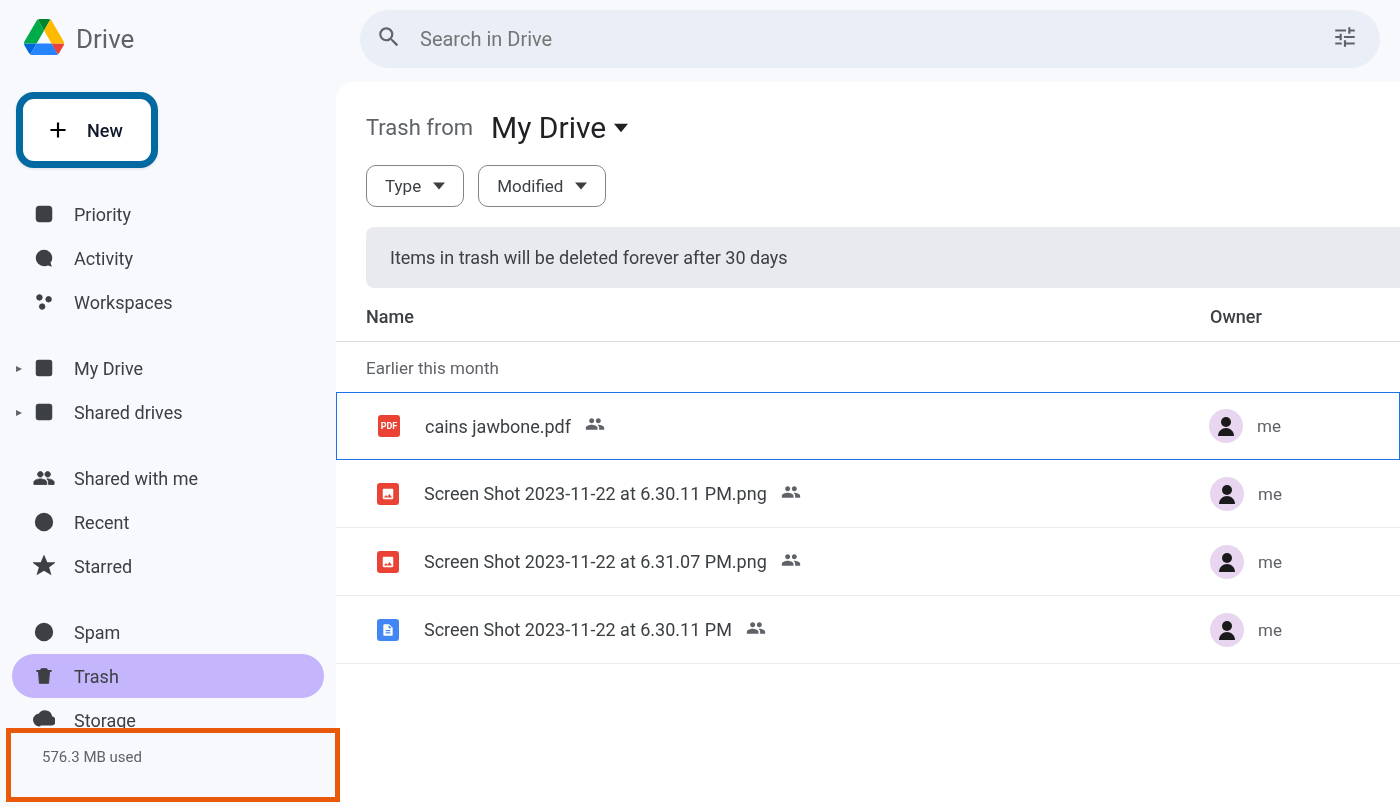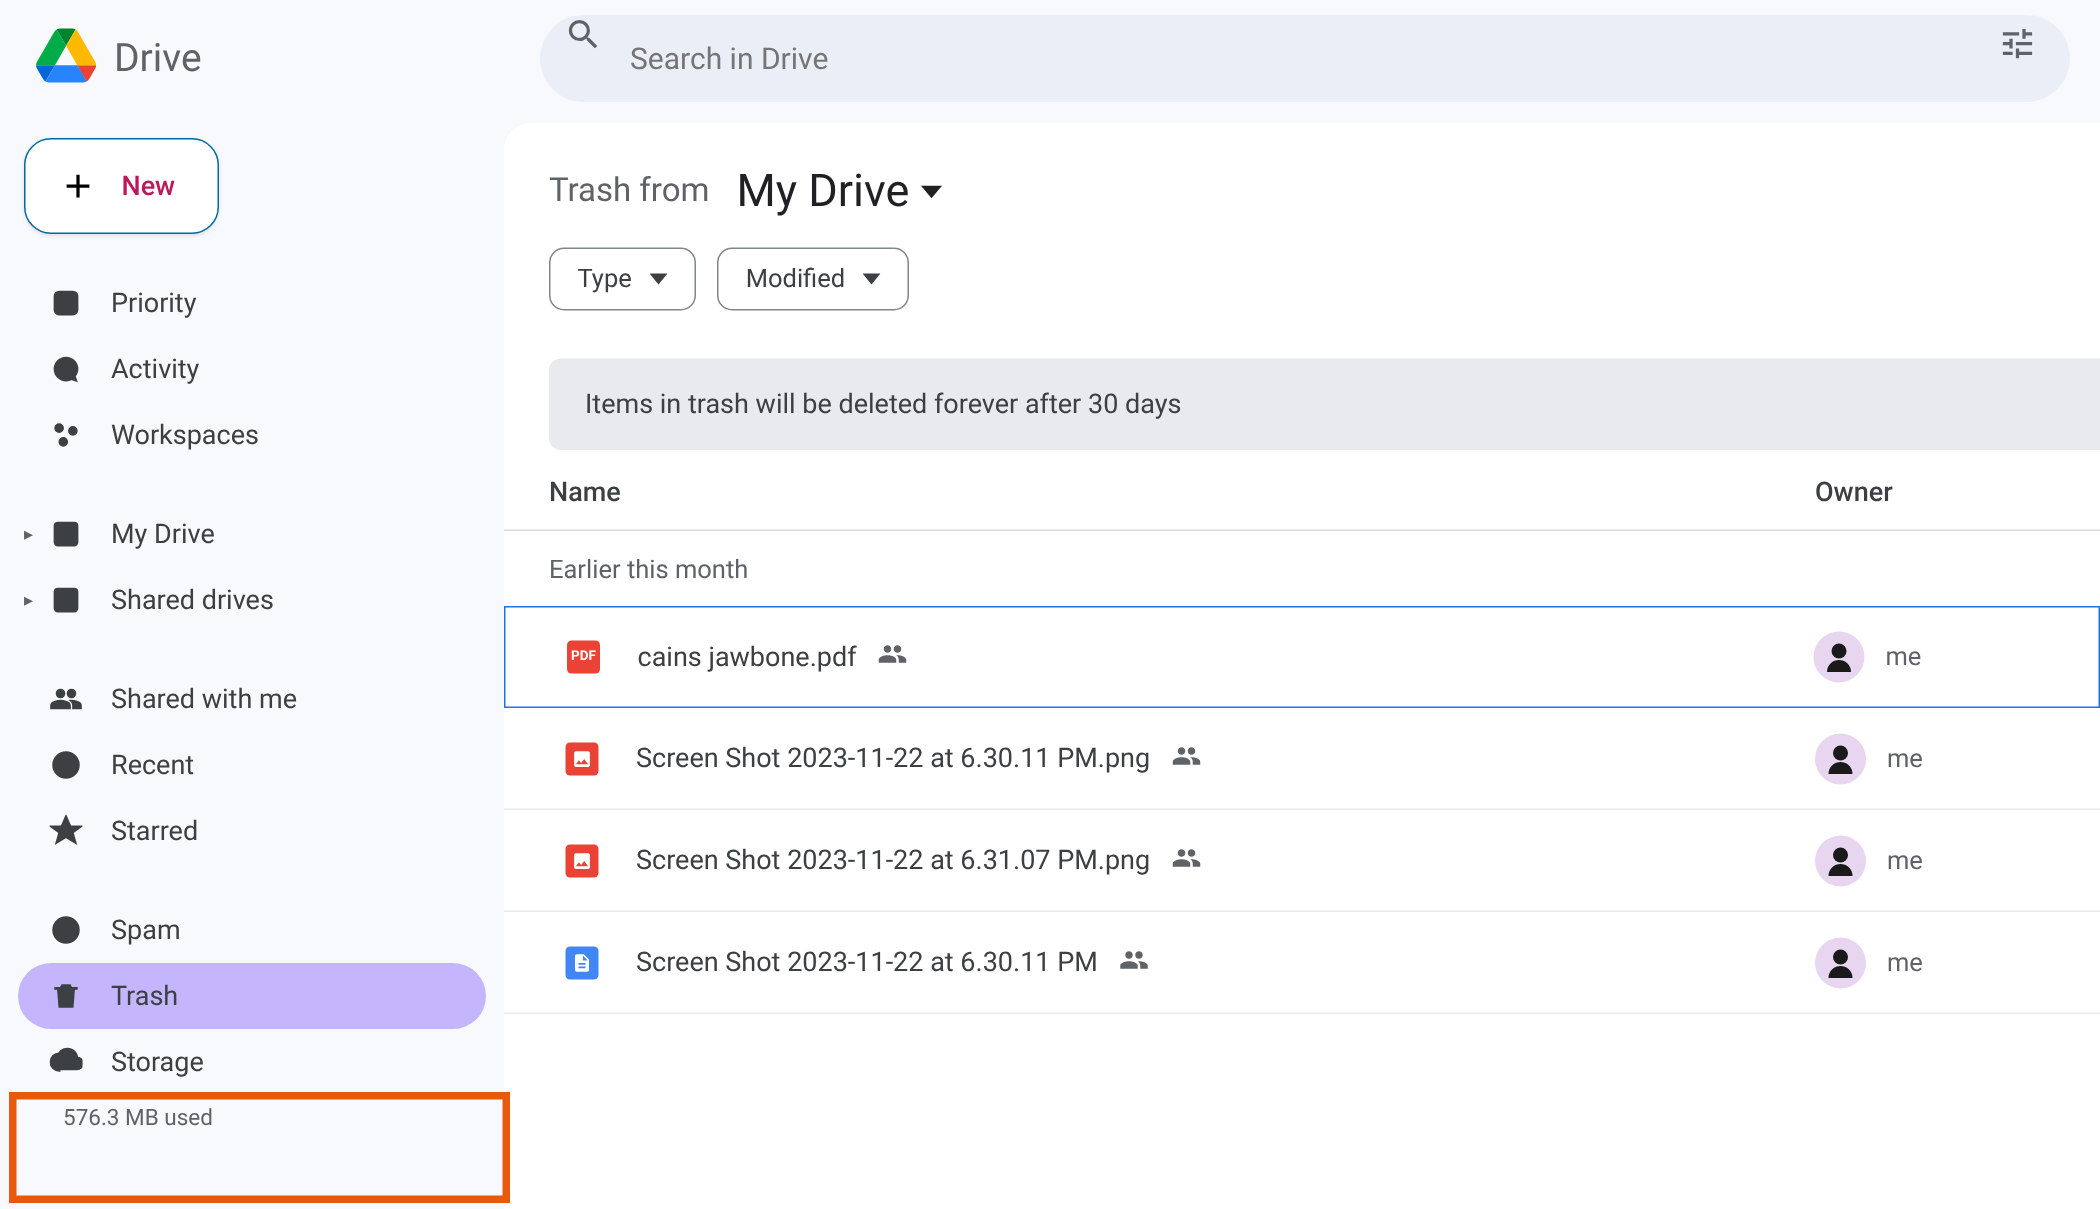--- a/index.html
+++ b/index.html
@@ -3,48 +3,48 @@
 <meta charset="utf-8">
 <style>
 * { margin:0; padding:0; box-sizing:border-box; font-family:"Google Sans",Roboto,Arial,sans-serif; }
 body { background:#f8f9fd; width:1400px; height:806px; overflow:hidden; color:#202124; }
 .app { display:flex; flex-direction:column; height:100%; }
 
 
 .hdr { display:flex; align-items:center; padding:10px 20px 10px 24px; gap:24px; }
 .brand { display:flex; align-items:center; gap:12px; width:312px; }
 .brand-name { font-size:26px; color:#5f6368; font-weight:400; }
-.search { flex:1; display:flex; background:#eaeef7; border-radius:999px; height:58px; padding:0 16px; gap:18px; }
+.search { flex:1; display:flex; align-items:center; background:#eaeef7; border-radius:999px; height:58px; padding:0 16px; gap:18px; }
 .search input { flex:1; border:none; background:transparent; font-size:20px; color:#5f6368; outline:none; }
 .srch-icon svg, .tune-icon svg { width:26px; height:26px; fill:#5f6368; }
 .tune-icon { margin-left:auto; padding:6px; cursor:pointer; }
 
 
 .body { flex:1; display:flex; }
 .side { width:336px; padding:6px 12px 6px 12px; position:relative; }
-.new-btn { display:flex; align-items:center; gap:16px; background:#fff; border:1px solid #0369a1; border-radius:18px; padding:18px 28px 18px 22px; font-size:18px; font-weight:500; color:#be185d; box-shadow:0 1px 3px rgba(0,0,0,.1); cursor:pointer; margin:8px 12px 24px 4px; width:fit-content; }
+.new-btn { display:flex; align-items:center; gap:16px; background:#fff; border:7px solid #0369a1; border-radius:18px; padding:18px 28px 18px 22px; font-size:18px; font-weight:500; color:#0f172a; box-shadow:0 1px 3px rgba(0,0,0,.1); cursor:pointer; margin:8px 12px 24px 4px; width:fit-content; }
 .new-btn svg { width:26px; height:26px; }
 
 .nav-group { margin-bottom:22px; }
 .nav-item { display:flex; align-items:center; gap:18px; padding:10px 16px 10px 20px; border-radius:999px; cursor:pointer; font-size:18px; color:#3c4043; position:relative; }
 .nav-item .ico { width:24px; height:24px; display:flex; align-items:center; justify-content:center; }
 .nav-item .ico svg { width:22px; height:22px; fill:#3c4043; stroke:#3c4043; }
 .nav-item.sel { background:#c4b5fd; }
 .nav-item .expand { position:absolute; left:4px; font-size:12px; color:#5f6368; }
 .storage-used { font-size:15px; color:#5f6368; padding:6px 0 0 30px; }
 .highlight-box { position:absolute; border:5px solid #e8590c; left:6px; width:334px; height:74px; top:650px; pointer-events:none; }
 
 
 .main { flex:1; background:#fff; border-top-left-radius:18px; margin-top:4px; padding:28px 0 0 0; overflow:hidden; }
 .title-row { display:flex; align-items:center; gap:18px; padding:0 0 20px 30px; }
 .title-prefix { font-size:22px; color:#5f6368; font-weight:400; }
 .title-scope { font-size:30px; color:#202124; font-weight:400; display:flex; align-items:center; gap:8px; cursor:pointer; }
 .title-scope svg { width:14px; height:14px; }
 
-.chips { display:flex; gap:14px; padding:0 0 32px 30px; }
+.chips { display:flex; gap:14px; padding:0 0 20px 30px; }
 .chip { display:flex; align-items:center; gap:12px; border:1px solid #80868b; border-radius:10px; padding:10px 18px; font-size:17px; color:#3c4043; cursor:pointer; }
 .chip svg { width:12px; height:12px; }
 
 .banner { background:#e8eaed; margin:0 0 0 30px; padding:20px 24px; border-radius:8px 0 0 8px; font-size:18px; color:#3c4043; }
 
 .cols { display:flex; padding:18px 0 14px 30px; border-bottom:1px solid #dadce0; font-size:18px; color:#3c4043; font-weight:500; }
 .col-name { flex:1; }
 .col-owner { width:190px; }
 
 .section-lbl { padding:16px 0 14px 30px; font-size:17px; color:#5f6368; }

